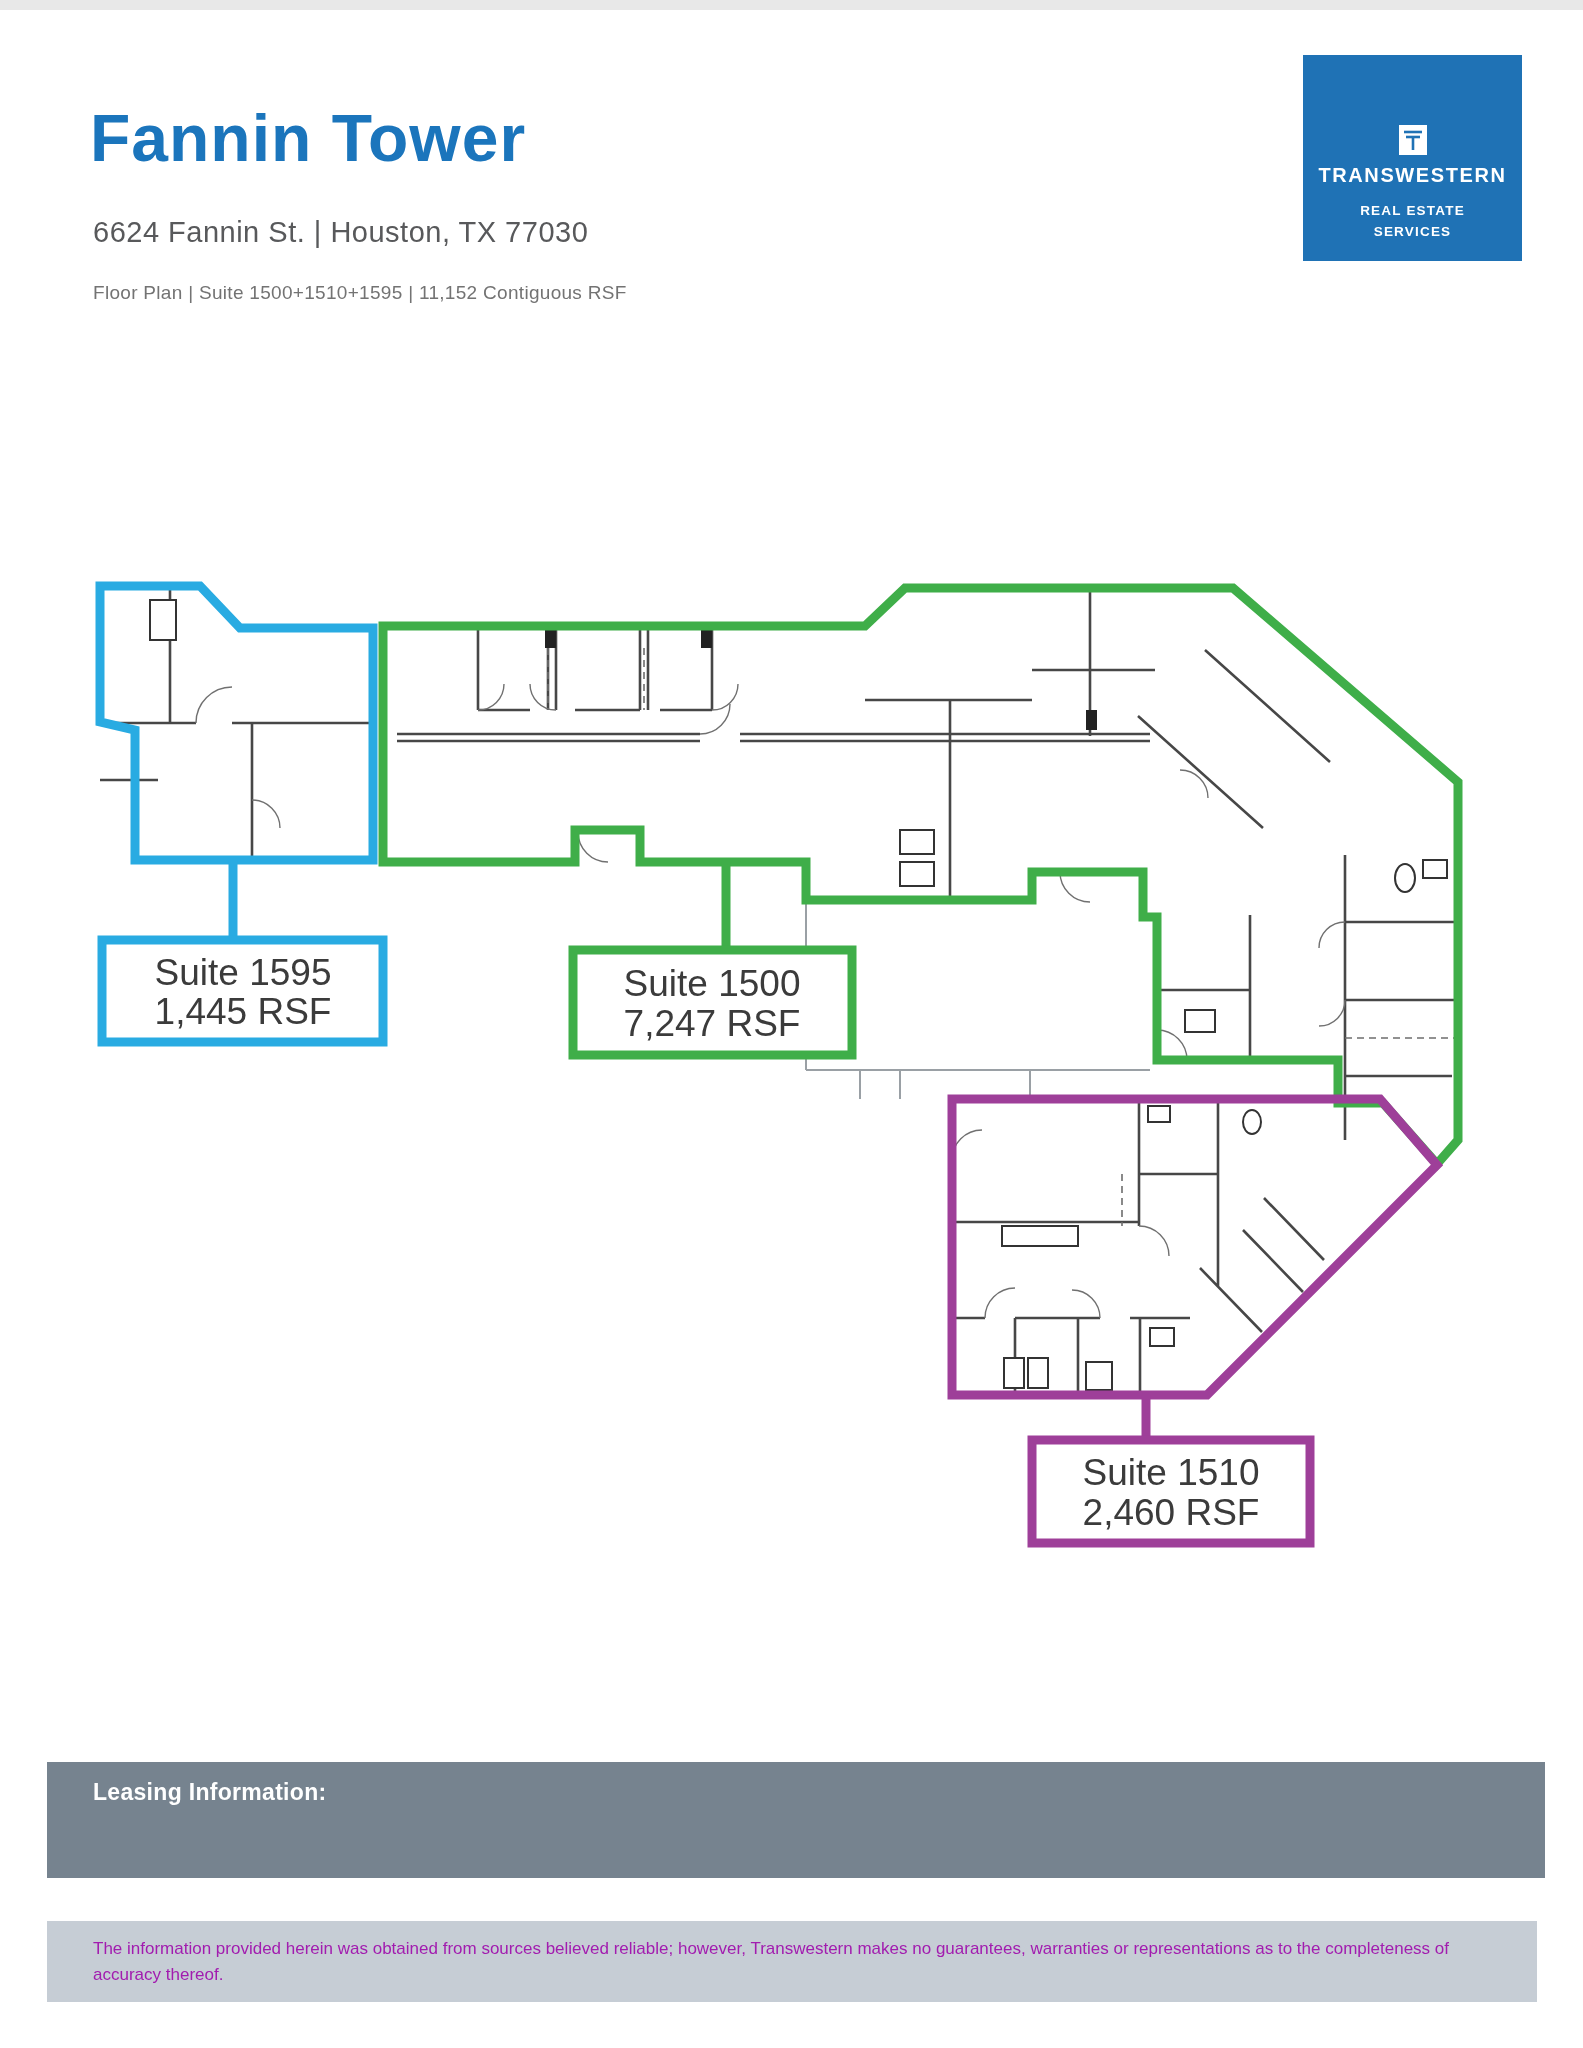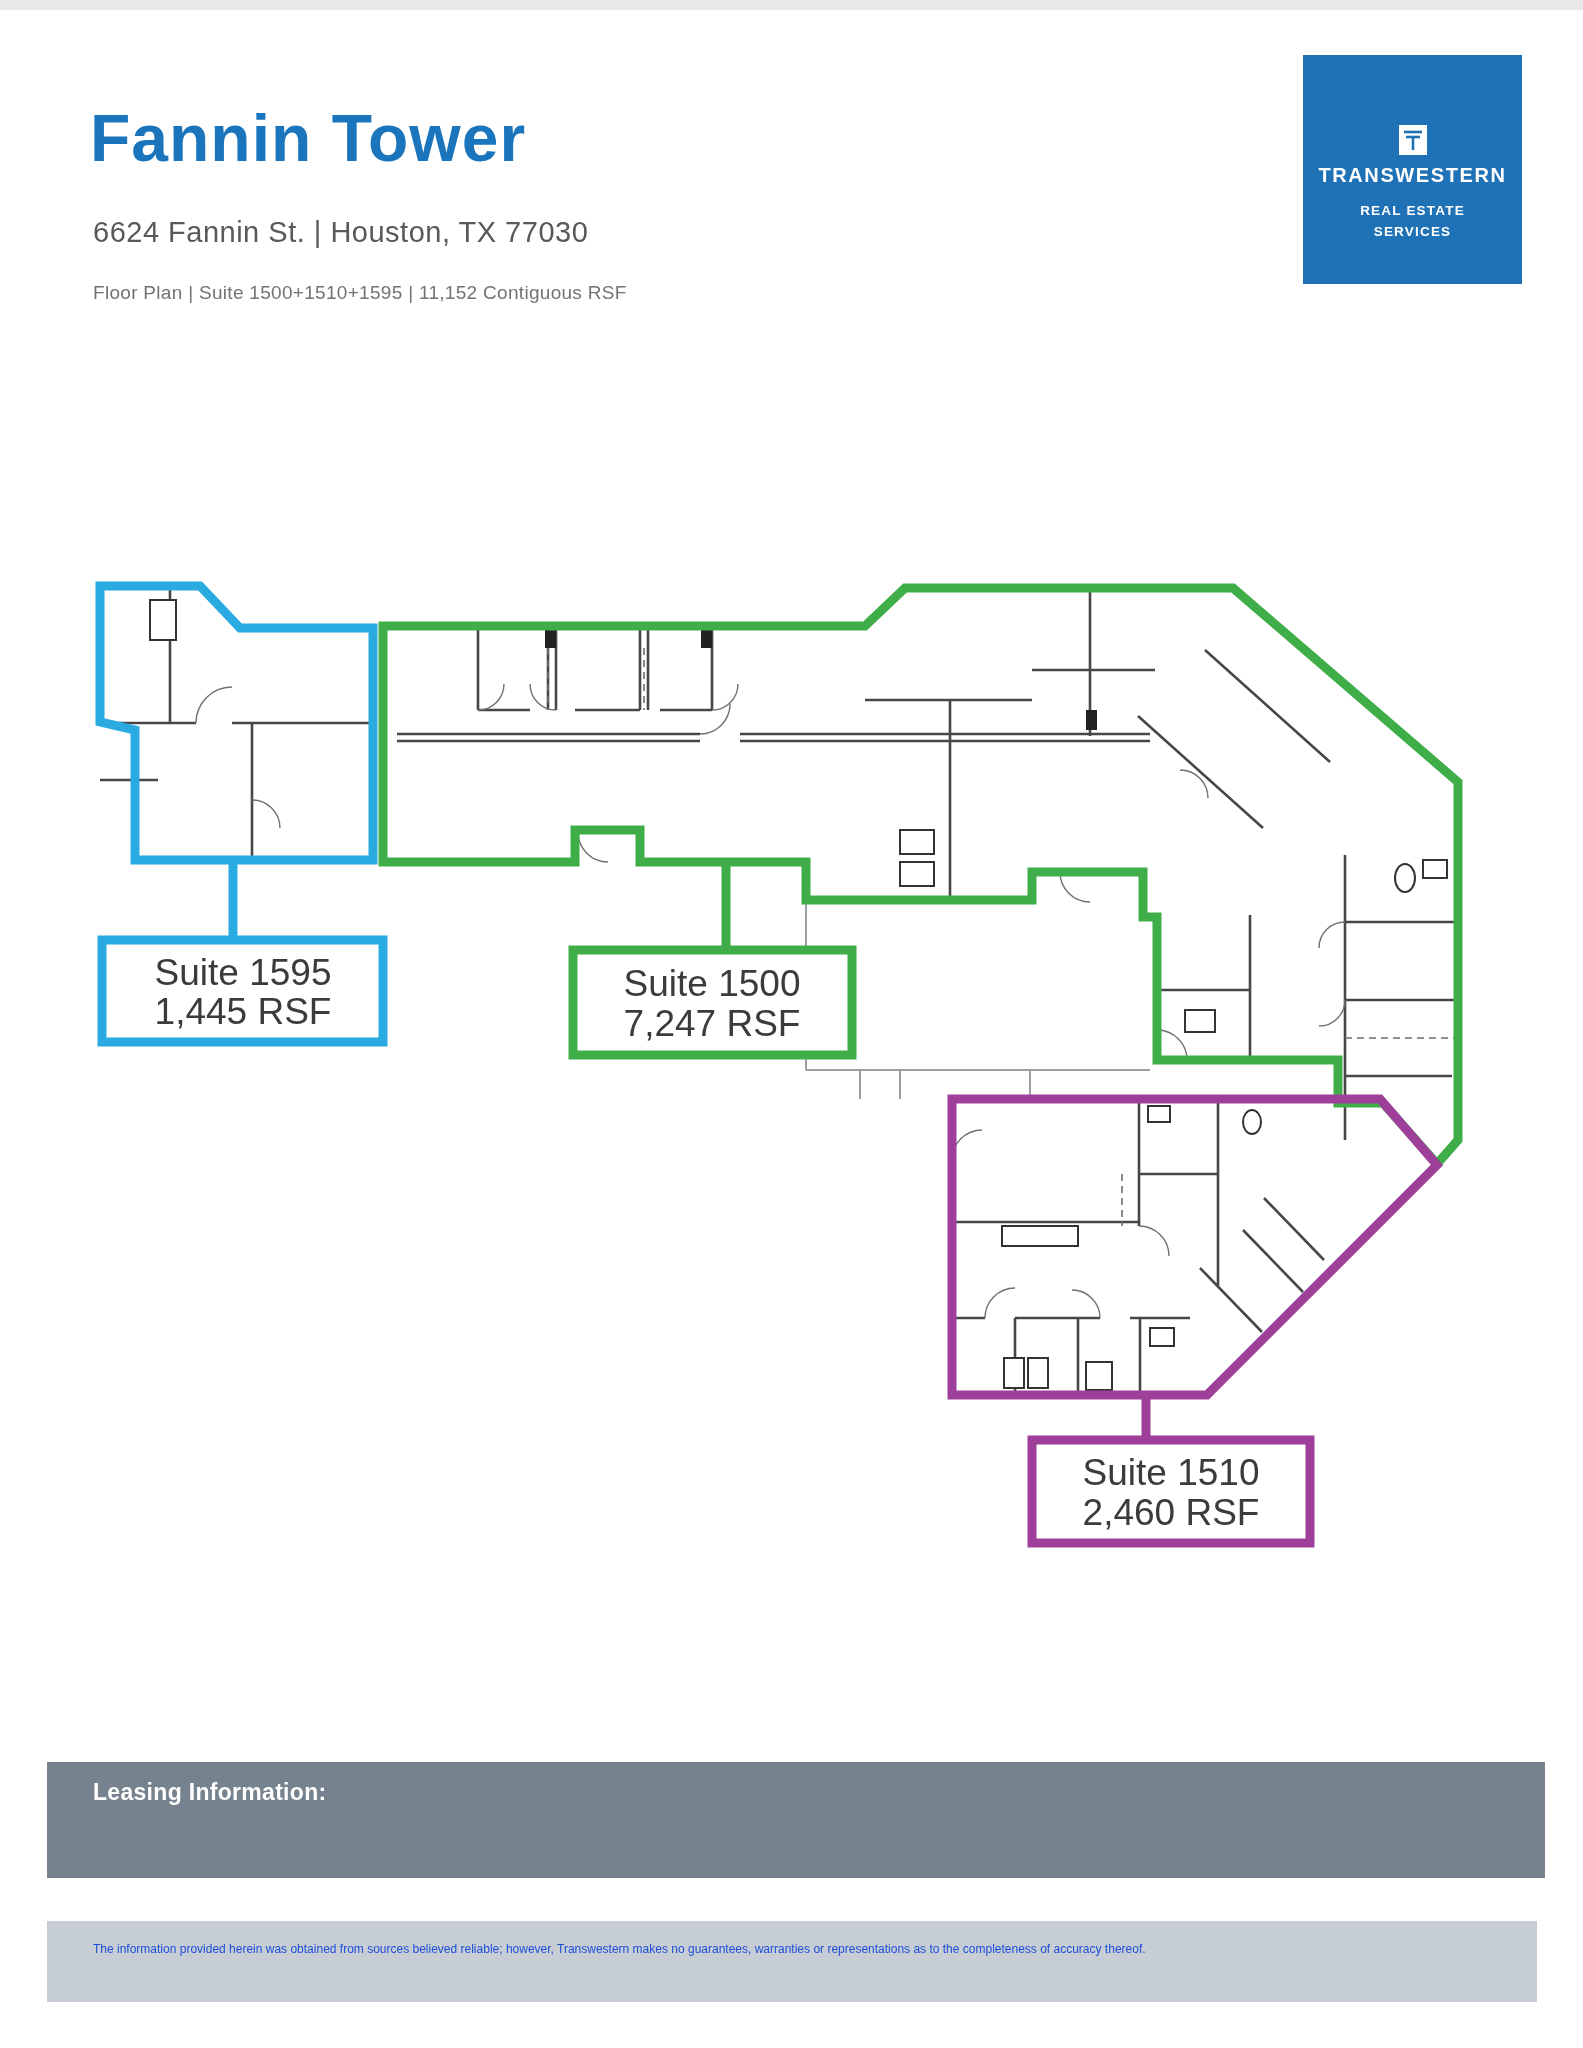--- a/index.html
+++ b/index.html
@@ -6,21 +6,21 @@
   .page{position:relative;width:1583px;height:2048px;background:#ffffff;
         font-family:"Liberation Sans",sans-serif;overflow:hidden;margin:10px auto;}
 
   
   .title{position:absolute;left:90px;top:90px;font-size:66px;font-weight:700;
          color:#1B75BC;letter-spacing:1px;}
   .address{position:absolute;left:93px;top:206px;font-size:29px;color:#58595B;letter-spacing:0.5px;}
   .subtitle{position:absolute;left:93px;top:272px;font-size:19px;color:#737373;letter-spacing:0.3px;}
 
   
-  .logo{position:absolute;left:1303px;top:45px;width:219px;height:229px;background:#1F72B5;
+  .logo{position:absolute;left:1303px;top:45px;width:219px;height:206px;background:#1F72B5;
         color:#fff;text-align:center;}
   .ticon{margin:70px auto 0;width:28px;height:30px;background:#fff;
          display:flex;align-items:center;justify-content:center;}
   .logo .word{margin-top:9px;font-size:20px;font-weight:700;letter-spacing:1.6px;}
   .logo .tag{margin-top:13px;font-size:13.5px;font-weight:700;letter-spacing:1.2px;line-height:21px;}
 
   
   .plan{position:absolute;left:0;top:0;width:1583px;height:2048px;}
   .plan text{font-family:"Liberation Sans",sans-serif;fill:#3B3B3B;font-size:37px;text-anchor:middle;}
 
@@ -28,21 +28,21 @@
   .leasing{position:absolute;left:47px;top:1752px;width:1490px;height:116px;background:#76838F;color:#fff;padding-left:8px;}
   .leasing .heading{position:absolute;left:46px;top:17px;font-size:23px;font-weight:700;letter-spacing:0.3px;}
   .contact{position:absolute;}
   .contact.c1{left:46px;top:57px;}
   .contact.c2{left:511px;top:47px;}
   .contact .nt{font-size:27px;font-weight:700;line-height:33px;}
   .contact .ph,.contact .em{font-size:26px;font-weight:400;color:#E9EEF3;line-height:33px;}
 
   
   .disc{position:absolute;left:47px;top:1911px;width:1490px;height:81px;background:#C6CDD5;
-        color:#1d4ed8;font-size:12px;line-height:26px;box-sizing:border-box;padding:15px 40px 16px 46px;}
+        color:#a21caf;font-size:17px;line-height:26px;box-sizing:border-box;padding:15px 40px 16px 46px;}
 </style>
 </head>
 <body>
 
 <div class="page">
 
   <div class="title">Fannin Tower</div>
   <div class="address">6624 Fannin St. | Houston, TX 77030</div>
   <div class="subtitle">Floor Plan | Suite 1500+1510+1595 | 11,152 Contiguous RSF</div>
 

